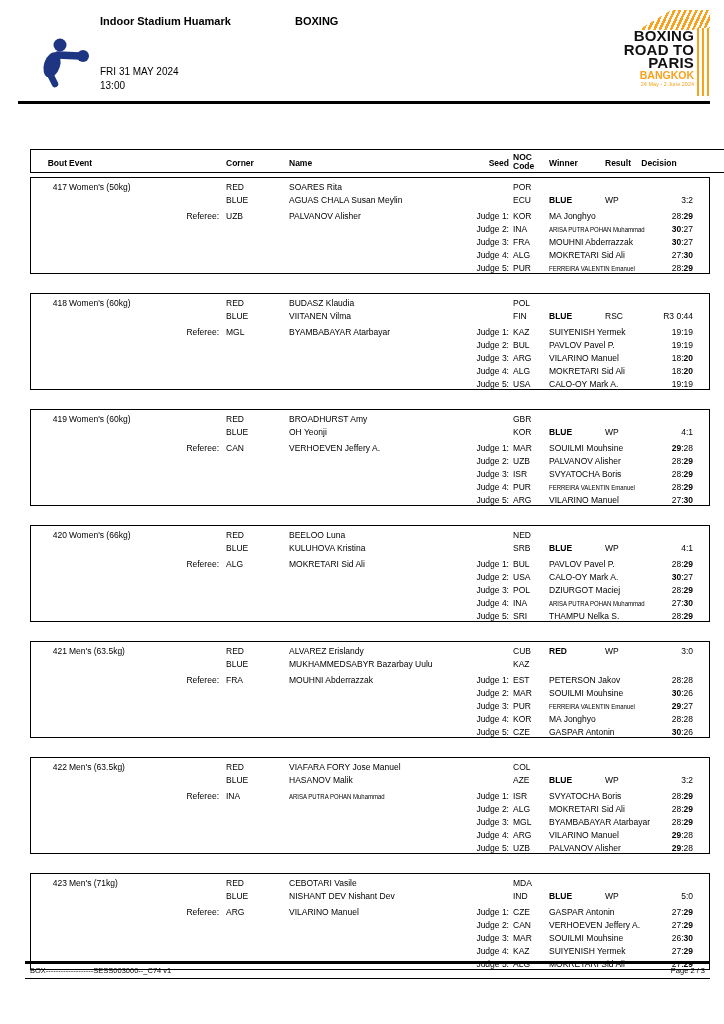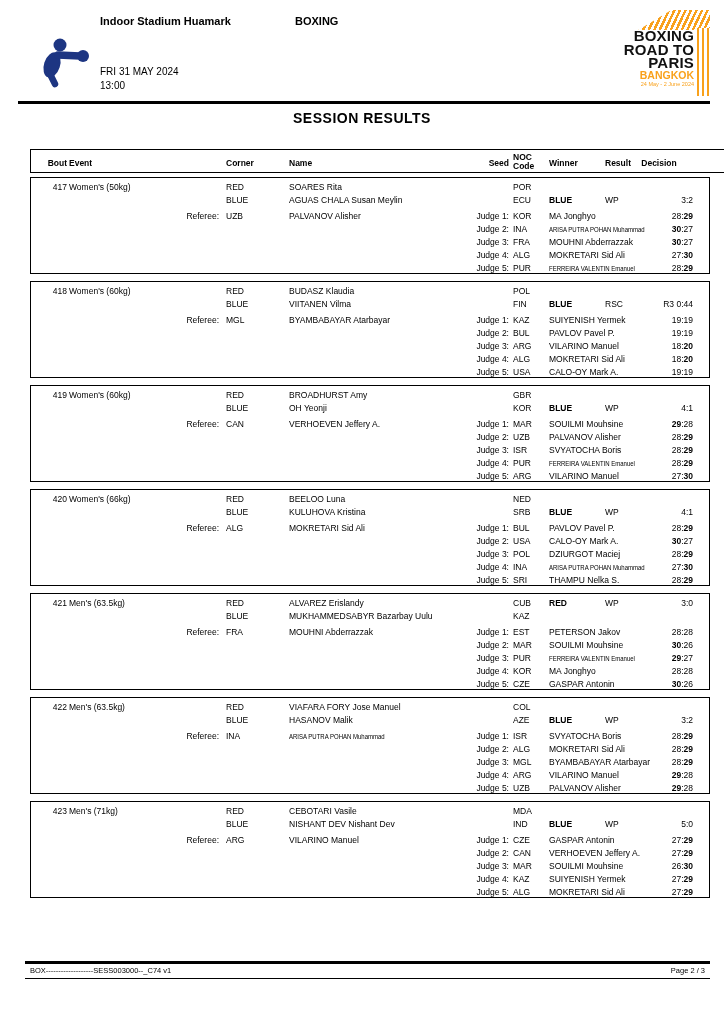--- a/index.html
+++ b/index.html
@@ -39,21 +39,21 @@
   .h-corner{left:195px;top:8px;}
   .h-name{left:258px;top:8px;}
   .h-seed{left:436px;top:8px;width:42px;text-align:right;}
   .h-noc{left:482px;top:3px;line-height:9px;}
   .h-winner{left:518px;top:8px;}
   .h-result{left:574px;top:8px;}
   .h-decision{left:593px;top:8px;width:70px;text-align:center;}
 
   
   .bouts{position:absolute;left:30px;top:177px;width:680px;}
-  .bout-block{position:relative;height:97px;border:1px solid #000;box-sizing:border-box;margin-bottom:7px;background:#fff;}
+  .bout-block{position:relative;height:97px;border:1px solid #000;box-sizing:border-box;margin-bottom:19px;background:#fff;}
   .r{position:absolute;left:0;right:0;height:11px;}
   .row-red{top:4px;}.row-blue{top:17px;}.row-ref{top:33px;}
   .row-j2{top:46px;}.row-j3{top:59px;}.row-j4{top:72px;}.row-j5{top:85px;}
   .c{position:absolute;font-size:8.5px;white-space:nowrap;}
   .c-bout{left:8px;width:28px;text-align:right;}
   .c-event{left:38px;}
   .c-corner{left:195px;}
   .c-name{left:258px;}
   .c-reflabel{left:120px;width:68px;text-align:right;}
   .c-jlabel{left:408px;width:70px;text-align:right;}
@@ -101,21 +101,20 @@
       <div class="lrow">BOXING</div>
       <div class="lrow">ROAD TO</div>
       <div class="lrow">PARIS</div>
       <div class="lcity">BANGKOK</div>
       <div class="ldates">24 May - 2 June 2024</div>
     </div>
   </div>
 
   <div class="abs rule-top"></div>
 
-  <div class="abs title">SESSION RESULTS</div>
 
   <div class="abs thead">
     <span class="th h-bout">Bout</span>
     <span class="th h-event">Event</span>
     <span class="th h-corner">Corner</span>
     <span class="th h-name">Name</span>
     <span class="th h-seed">Seed</span>
     <span class="th h-noc"><span>NOC</span><br><span>Code</span></span>
     <span class="th h-winner">Winner</span>
     <span class="th h-result">Result</span>

